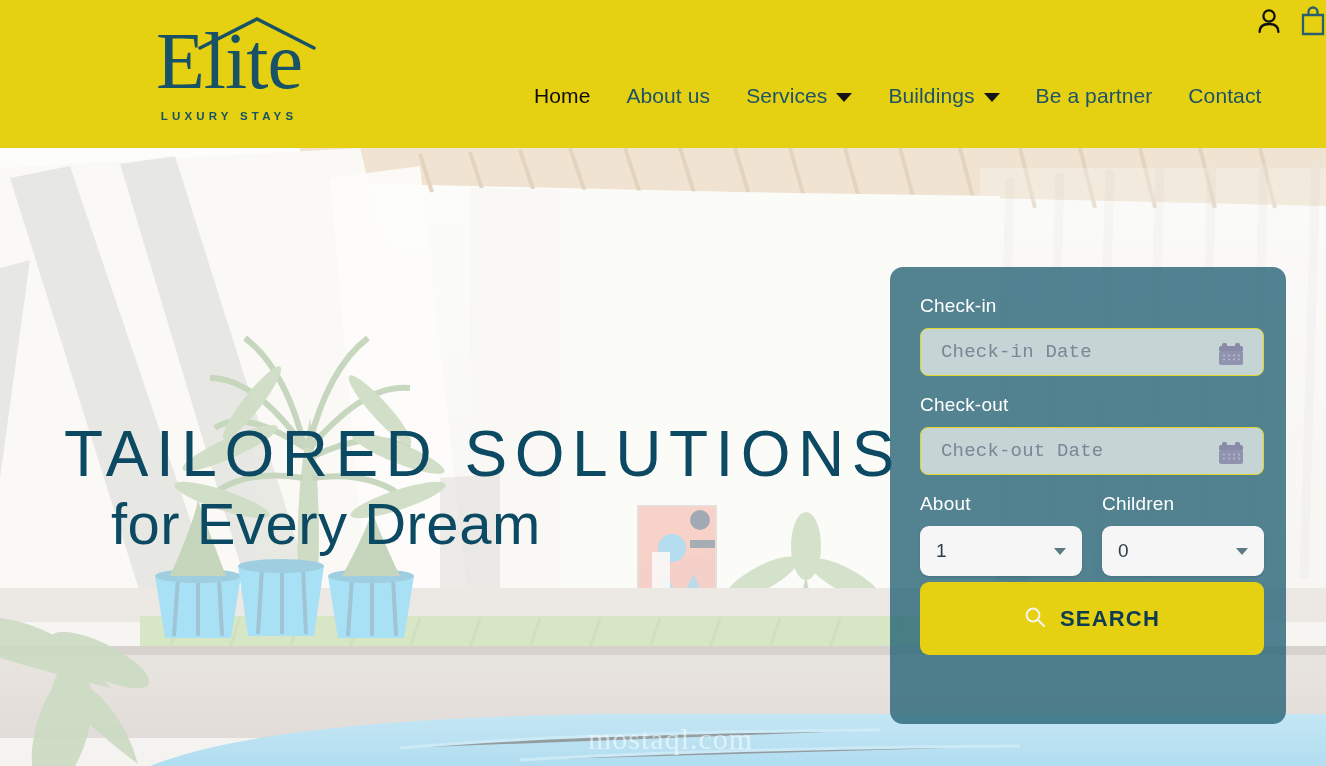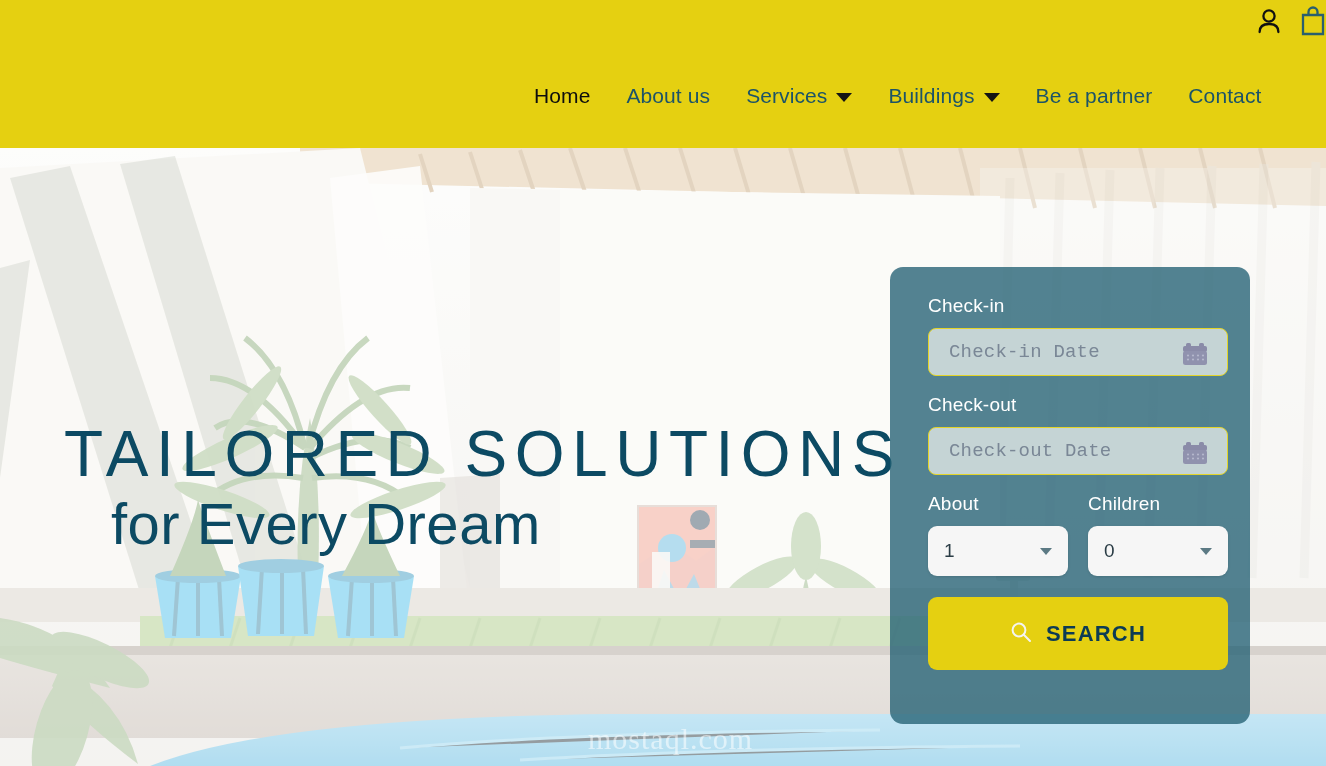--- a/index.html
+++ b/index.html
@@ -95,24 +95,24 @@
   .headline-l2 {
     font-size: 58px; font-weight: 300; color: #0C4A63;
     letter-spacing: .5px; line-height: 72px; white-space: nowrap;
     margin-top: -2px;
     margin-left: 47px;
   }
 
   
   .booking {
     position: absolute; left: 890px; top: 267px;
-    width: 360px; height: 457px;
+    width: 396px; height: 457px;
     background: rgba(34,96,115,0.78);
     border-radius: 13px;
-    padding: 28px 22px 22px 38px;
+    padding: 28px 22px 22px 30px;
     z-index: 10;
   }
   .field-label {
     font-size: 19px; color: #ffffff; margin-bottom: 11px; letter-spacing: .2px;
   }
   .date-input {
     position: relative;
     height: 48px; border-radius: 8px;
     background: rgba(226,232,230,0.80);
     border: 1.5px solid #E3D428;
@@ -141,21 +141,21 @@
   }
   .select .val { font-size: 19px; color: #2B3D46; }
   .sel-caret {
     position: absolute; right: 16px; top: 22px;
     width: 0; height: 0;
     border-left: 6px solid transparent;
     border-right: 6px solid transparent;
     border-top: 7px solid #5C7A84;
   }
   .search-btn {
-    margin-top: 21px;
+    margin-top: 6px;
     height: 73px; border-radius: 9px;
     background: #E5D011;
     display: flex; align-items: center; justify-content: center;
     gap: 14px; cursor: pointer; border: none; width: 100%;
   }
   .search-btn .label {
     font-size: 22px; font-weight: 700; color: #0C3B54; letter-spacing: 1.2px;
   }
 </style>
 </head>
@@ -354,20 +354,27 @@
 
   <div class="watermark">mostaql.com</div>
 
   <div class="headline">
     <div class="headline-l1">TAILORED SOLUTIONS</div>
     <div class="headline-l2">for Every Dream</div>
   </div>
 
   <header class="header">
 
+    <div class="logo">
+      <svg class="logo-roof" viewBox="0 0 118 34">
+        <path d="M2 32 L59 3 L116 32" fill="none" stroke="#175266" stroke-width="3.4" stroke-linecap="round"></path>
+      </svg>
+      <div class="logo-word">Elite</div>
+      <div class="logo-sub">LUXURY STAYS</div>
+    </div>
 
     <nav class="nav">
       <div class="nav-item active">
         <span>Home</span>
       </div>
       <div class="nav-item">
         <span>About us</span>
       </div>
       <div class="nav-item">
         <span>Services</span>

